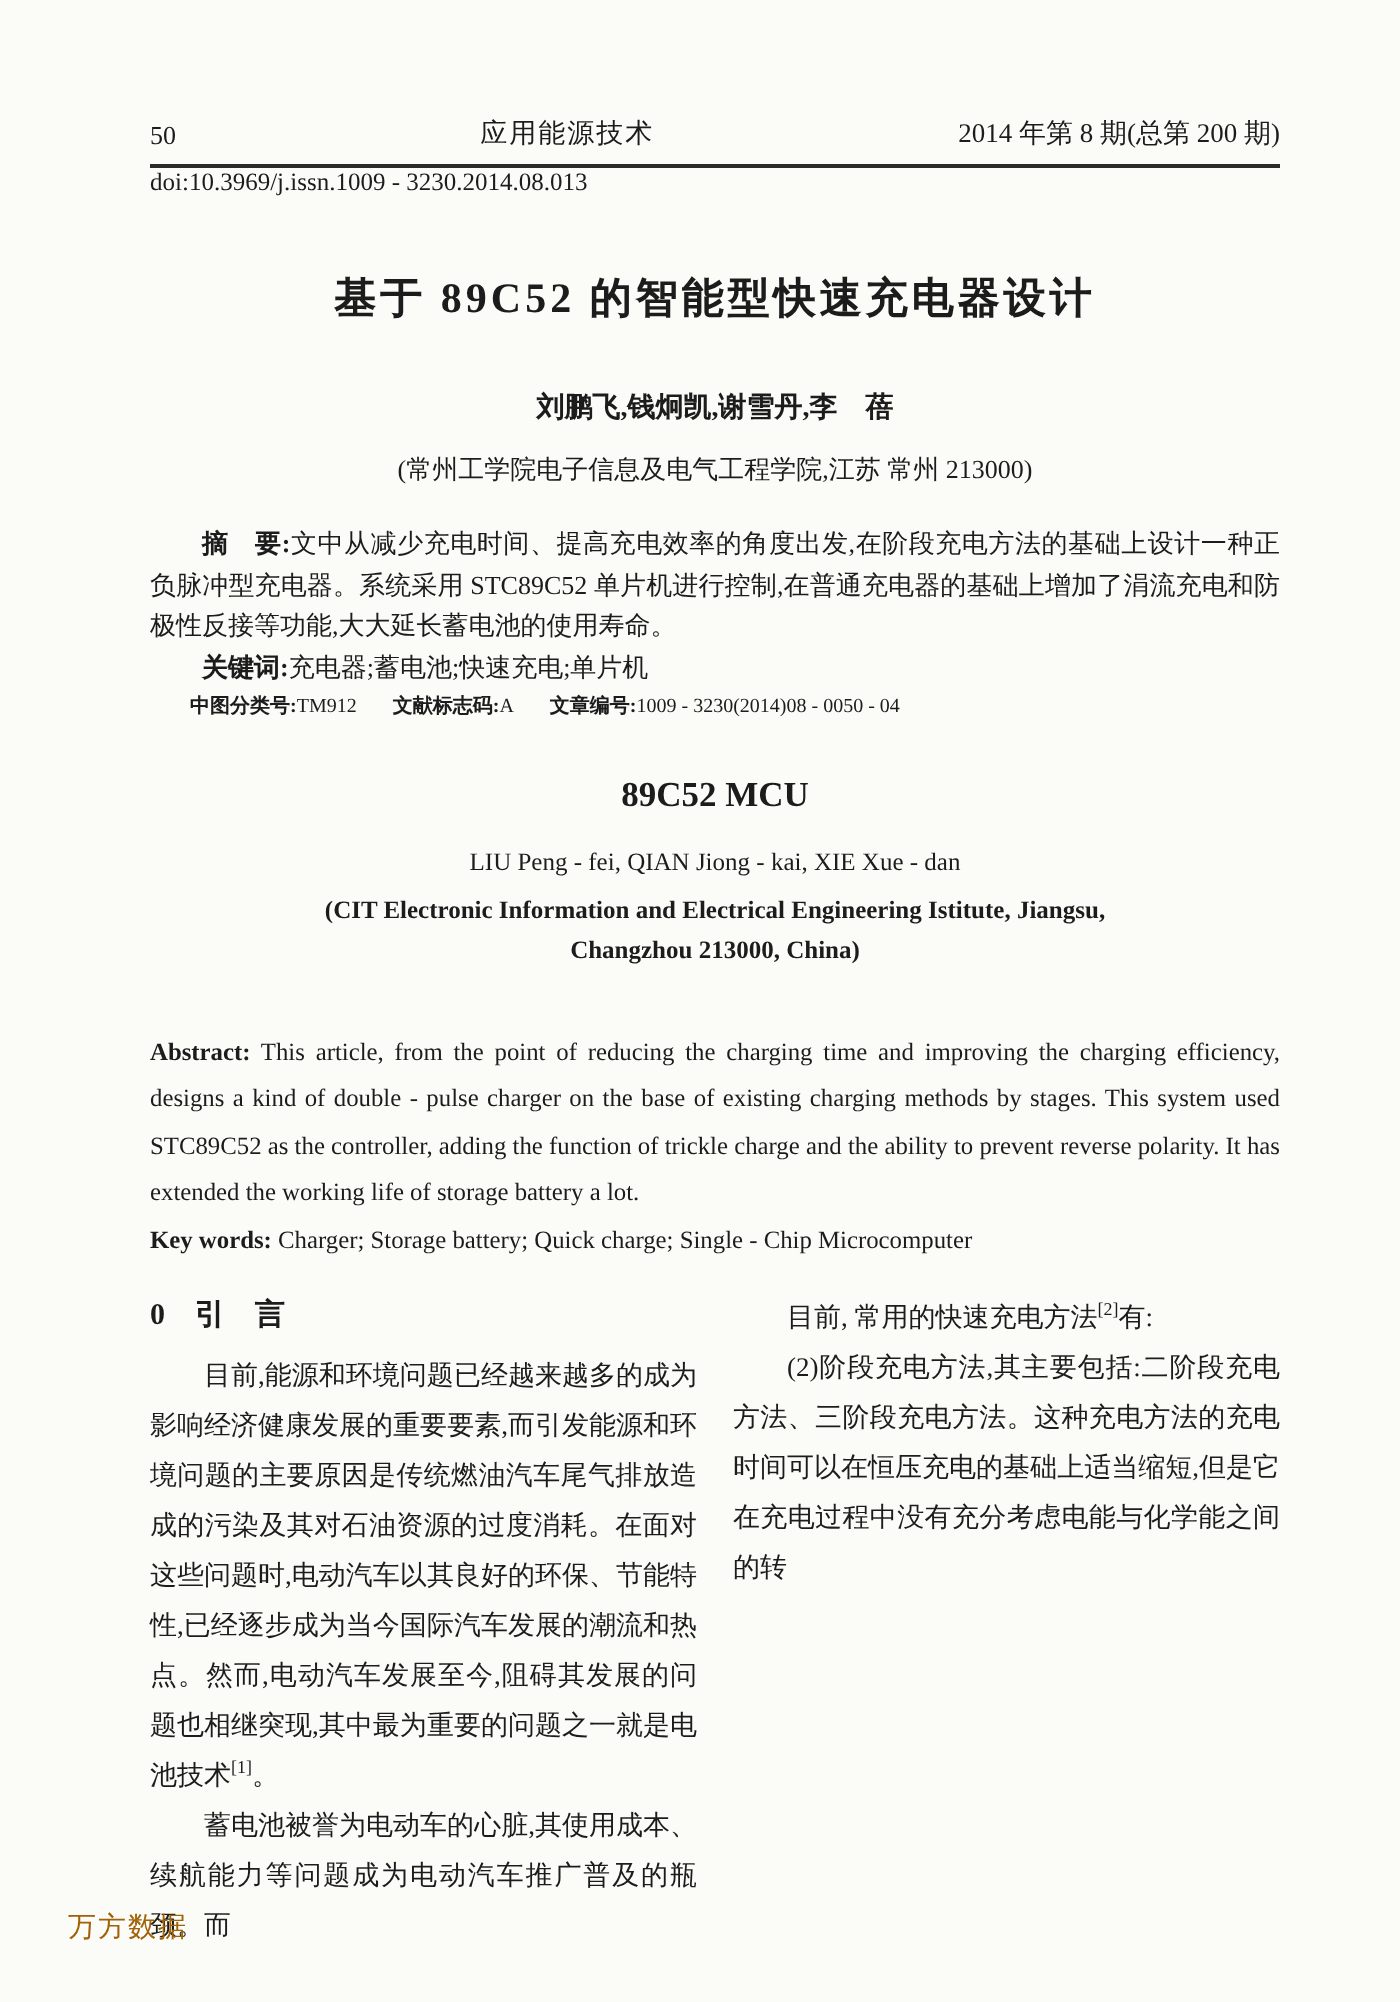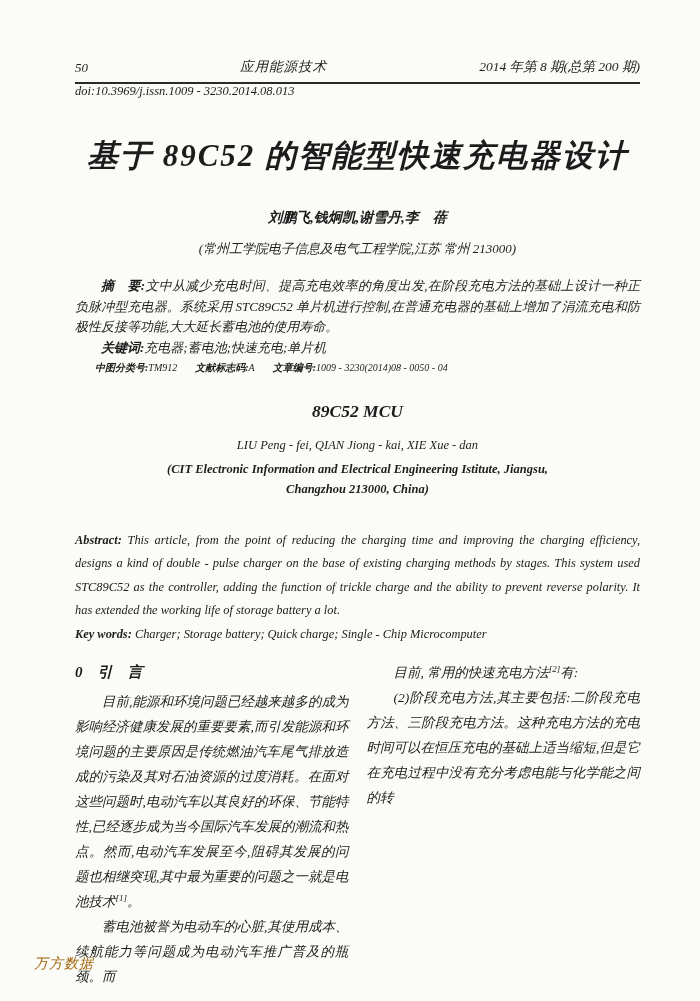--- a/index.html
+++ b/index.html
@@ -4,38 +4,38 @@
 <style>
   * { margin:0; padding:0; box-sizing:border-box; }
   html,body { width:700px; height:1001px; }
   body {
     background:#fbfbf8;
     color:#1c1c1c;
     font-family:"Liberation Serif","DejaVu Serif",serif;
     overflow:hidden;
     position:relative;
   }
-  .page { position:relative; width:700px; height:946px;font-style:italic; }
+  .page { position:relative; width:700px; height:946px; }
   .content { width:565px; margin-left:75px; }
 
   
   .journal-header {
     display:flex; justify-content:space-between; align-items:flex-end;
     padding-top:58px; padding-bottom:6px;
     border-bottom:2px solid #2a2a2a;
     font-size:13.5px;
   }
   .journal-header .pageno { font-size:13px; }
   .journal-header .jname { letter-spacing:1px; }
   .doi-line { font-size:12.5px; }
 
   
   .title-cn {
     margin-top:36px; text-align:center;
-    font-size:31px; font-weight:bold; letter-spacing:2px;
+    font-size:21px; font-weight:bold; letter-spacing:2px;
   }
   .authors-cn { margin-top:32px; text-align:center; font-size:14px; font-weight:bold; }
   .affil-cn   { margin-top:13px; text-align:center; font-size:13px; }
 
   
   .abs-cn { margin-top:18px; font-size:13px; line-height:20.5px; text-align:justify; text-indent:2em; }
   .kw-cn  { font-size:13px; line-height:20.5px; text-indent:2em; }
   .meta-cn { font-size:10px; line-height:20.5px; text-indent:2em; }
   .meta-cn .pair { margin-right:18px; }
   b.lbl { font-weight:bold; }

